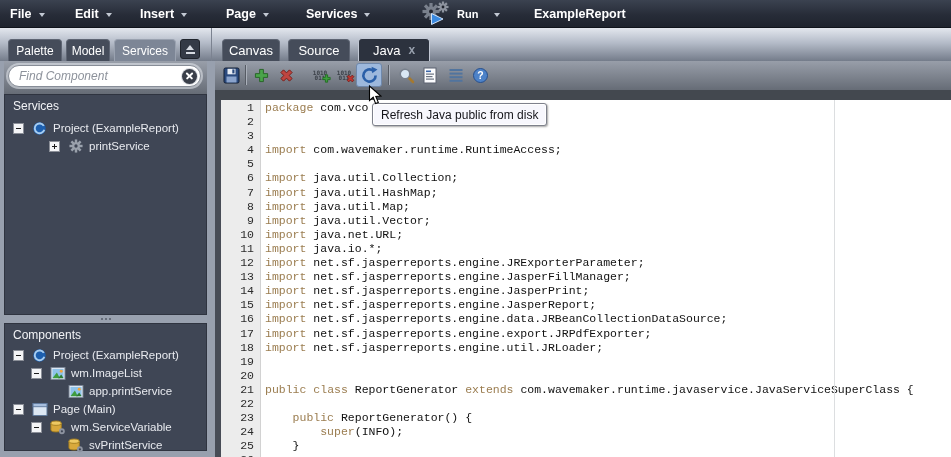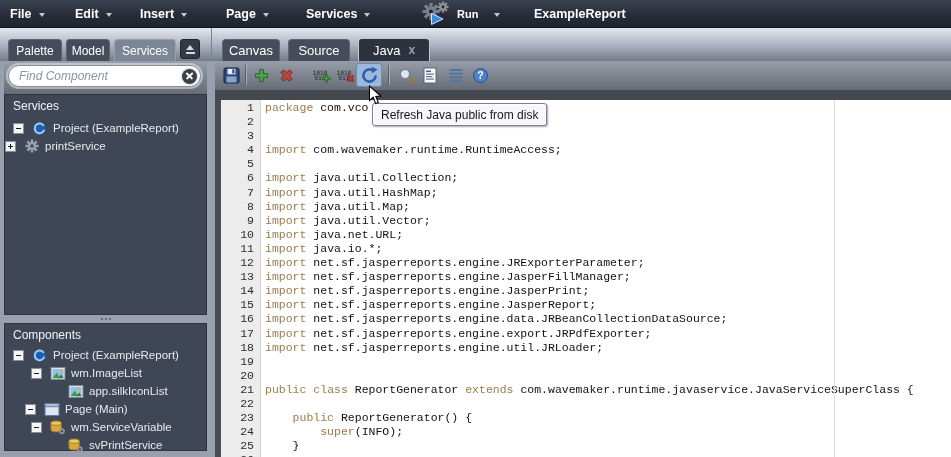--- a/index.html
+++ b/index.html
@@ -209,21 +209,21 @@
           </span>
         </span>
         <span class="ticon">
           <svg width="15" height="15" viewBox="0 0 16 16">
             <circle cx="8" cy="8" r="6.6" fill="#1d5fae"></circle>
             <path d="M12.6 5.2 A5.2 5.2 0 1 0 13.1 9.3" fill="none" stroke="#a7cdf0" stroke-width="2.1"></path>
           </svg>
         </span>
         <span class="lbl">Project (ExampleReport)</span>
       </div>
-      <div class="trow" style="">
+      <div class="trow" style="padding-left: 44px;">
         <span class="expslot">
           <span class="exp">
             <i class="h"></i>
             <i class="v"></i>
           </span>
         </span>
         <span class="ticon">
           <svg width="14" height="14" viewBox="0 0 16 16">
             <g fill="#9aa1ac">
               <rect x="6.6" y="0.5" width="2.8" height="15"></rect>
@@ -286,23 +286,23 @@
         <span class="expslot"></span>
         <span class="ticon">
           <svg width="16" height="13" viewBox="0 0 16 14">
             <rect x="0.5" y="0.5" width="15" height="13" fill="#e8eef6" stroke="#7c8797"></rect>
             <rect x="2" y="2" width="12" height="10" fill="#8fc3ea"></rect>
             <path d="M2 12 L6.8 6 L10 12 z" fill="#3f9d3f"></path>
             <path d="M8 12 L11.5 8 L14 12 z" fill="#2e7d32"></path>
             <circle cx="11.5" cy="4.5" r="1.6" fill="#f2a53c"></circle>
           </svg>
         </span>
-        <span class="lbl">app.silkIconList</span>
-      </div>
-      <div class="trow" style="padding-left: 20px;">
+        <span class="lbl">app.printService</span>
+      </div>
+      <div class="trow" style="padding-left: 8px;">
         <span class="expslot">
           <span class="exp">
             <i class="h"></i>
           </span>
         </span>
         <span class="ticon">
           <svg width="16" height="13" viewBox="0 0 16 14">
             <rect x="0.5" y="0.5" width="15" height="13" fill="#dce7f3" stroke="#5f7a9d"></rect>
             <rect x="0.5" y="0.5" width="15" height="3.5" fill="#a7bedd" stroke="#5f7a9d"></rect>
           </svg>

